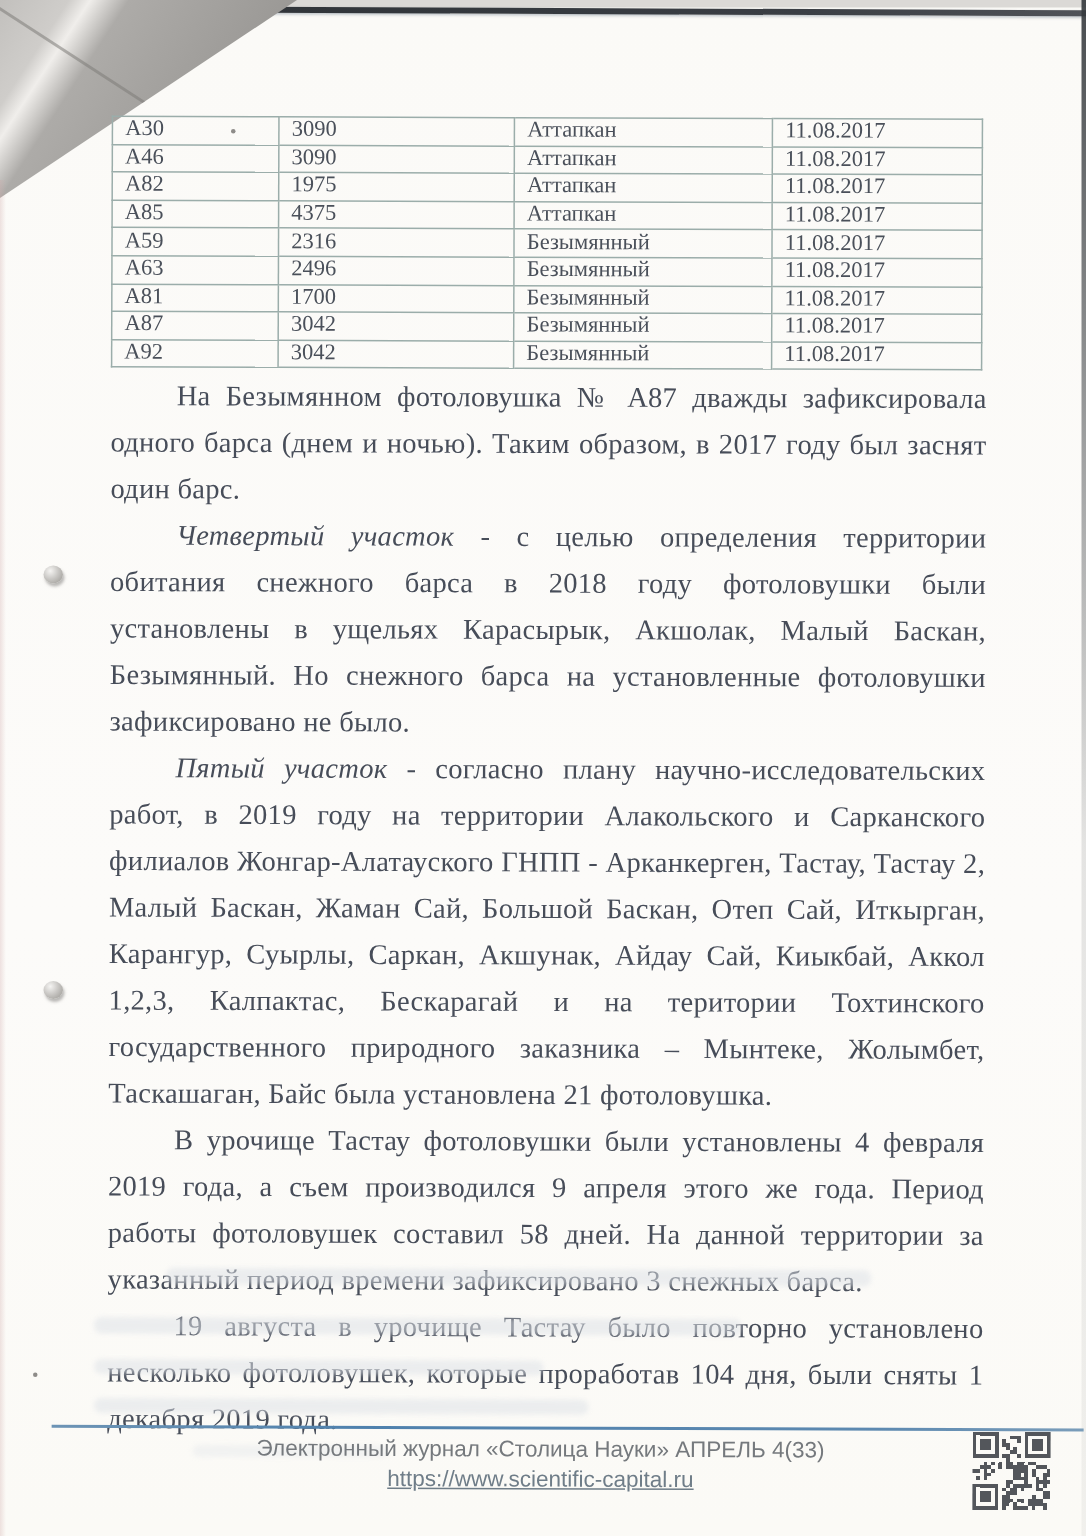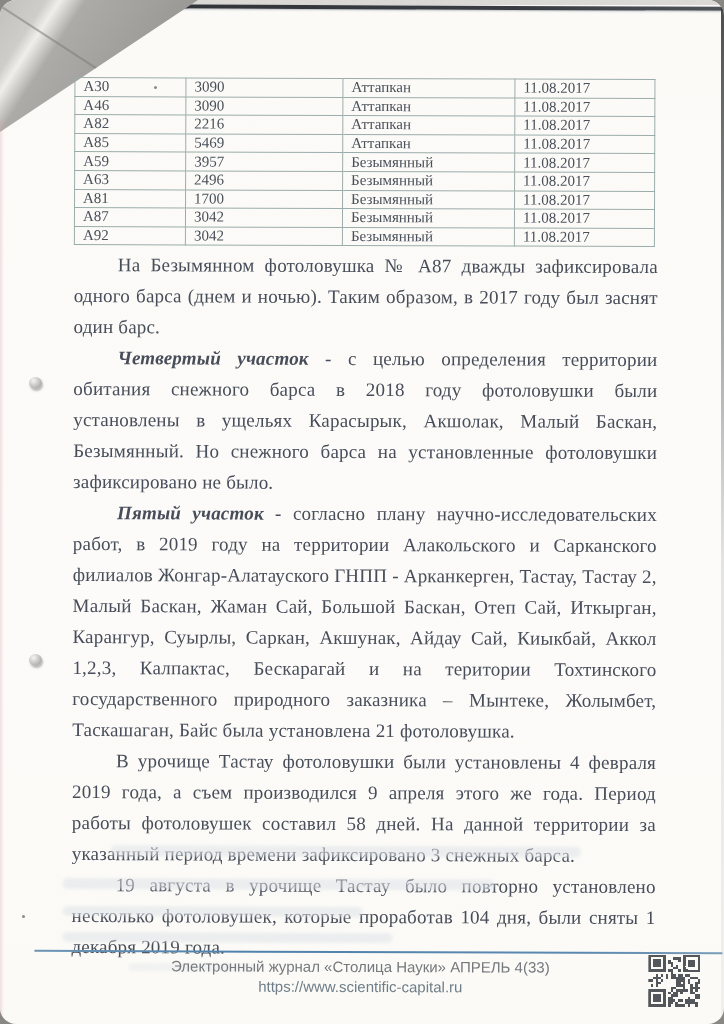--- a/index.html
+++ b/index.html
@@ -1,18 +1,18 @@
 <!DOCTYPE html>
 <html lang="ru"><head>
 <meta charset="utf-8">
 <style>
   html,body{margin:0;padding:0;background:#8a8885;}
   #page{position:relative;width:724px;height:1024px;overflow:hidden;
         background:linear-gradient(180deg,#fbfaf7 0%,#fcfbf9 60%,#fbfaf6 100%);
-        font-family:"Liberation Serif", serif;border-radius:16px;}
+        font-family:"Liberation Serif", serif;}
   
   .top-strip{position:absolute;left:0;top:0;width:724px;height:5px;background:#dbd9d6;}
   .top-edge{position:absolute;left:70px;top:4px;width:660px;height:4px;
             background:linear-gradient(90deg,#2e3236,#3a3e44 70%,#515459);
             transform:rotate(0.25deg);transform-origin:left top;box-shadow:0 1px 2px rgba(70,90,110,.35);}
   .corner{position:absolute;left:0;top:0;width:200px;height:134px;
           clip-path:polygon(0 0,198px 0,0 132px);
           background:linear-gradient(123deg,#c2c0bd 0%,#cfcdca 16%,#f0eeeb 21%,#adaba8 30%,#9c9a97 66%,#8b8986 100%);}
   .corner-line{position:absolute;left:-4px;top:2px;width:238px;height:2px;background:#7e7c79;
                transform:rotate(33deg);transform-origin:left top;opacity:.55;}
@@ -33,31 +33,31 @@
   table.trap{position:absolute;left:73px;top:78px;width:580px;border-collapse:collapse;
              table-layout:fixed;}
   table.trap td{border:1px solid #9badaa;height:17.6px;padding:0 0 0 8px;
                 font-size:15px;line-height:17px;color:#4a505a;overflow:hidden;white-space:nowrap;}
 
   
   .bodytext{position:absolute;left:73px;top:250px;width:584px;
             font-size:19px;line-height:31px;color:#474d59;text-align:justify;
             letter-spacing:.2px;}
   .bodytext p{margin:0;text-indent:44px;}
-  .bodytext .lead{font-style:italic;font-weight:bold;}
+  .bodytext .lead{font-style:italic;}
 
   
   .ghost{position:absolute;background:#dfe3e8;border-radius:5px;filter:blur(1.6px);opacity:.55;}
 
   
   .footer-line{position:absolute;left:36px;top:951px;width:688px;height:2px;
                background:linear-gradient(90deg,#6d94b5,#4f81ad 30%,#5d89b0 80%,#7a9dba);}
   .footer{position:absolute;left:30px;top:957px;width:664px;text-align:center;
           font-family:"Liberation Sans", sans-serif;font-size:15px;color:#75797d;line-height:20px;}
-  .footer a{color:#6f7d88;cursor:pointer;}
+  .footer a{color:#6f7d88;text-decoration:underline;cursor:pointer;}
   .qr{position:absolute;left:650px;top:953px;width:52px;height:53px;opacity:.88;}
 </style>
 </head>
 <body>
 
 <div id="page">
 
   <div class="top-strip"></div>
   <div class="top-edge"></div>
   <div class="corner">
@@ -88,33 +88,33 @@
             <td>11.08.2017</td>
           </tr>
           <tr>
             <td>А46</td>
             <td>3090</td>
             <td>Аттапкан</td>
             <td>11.08.2017</td>
           </tr>
           <tr>
             <td>А82</td>
-            <td>2216</td>
+            <td>1975</td>
             <td>Аттапкан</td>
             <td>11.08.2017</td>
           </tr>
           <tr>
             <td>А85</td>
-            <td>5469</td>
+            <td>4375</td>
             <td>Аттапкан</td>
             <td>11.08.2017</td>
           </tr>
           <tr>
             <td>А59</td>
-            <td>3957</td>
+            <td>2316</td>
             <td>Безымянный</td>
             <td>11.08.2017</td>
           </tr>
           <tr>
             <td>А63</td>
             <td>2496</td>
             <td>Безымянный</td>
             <td>11.08.2017</td>
           </tr>
           <tr>

